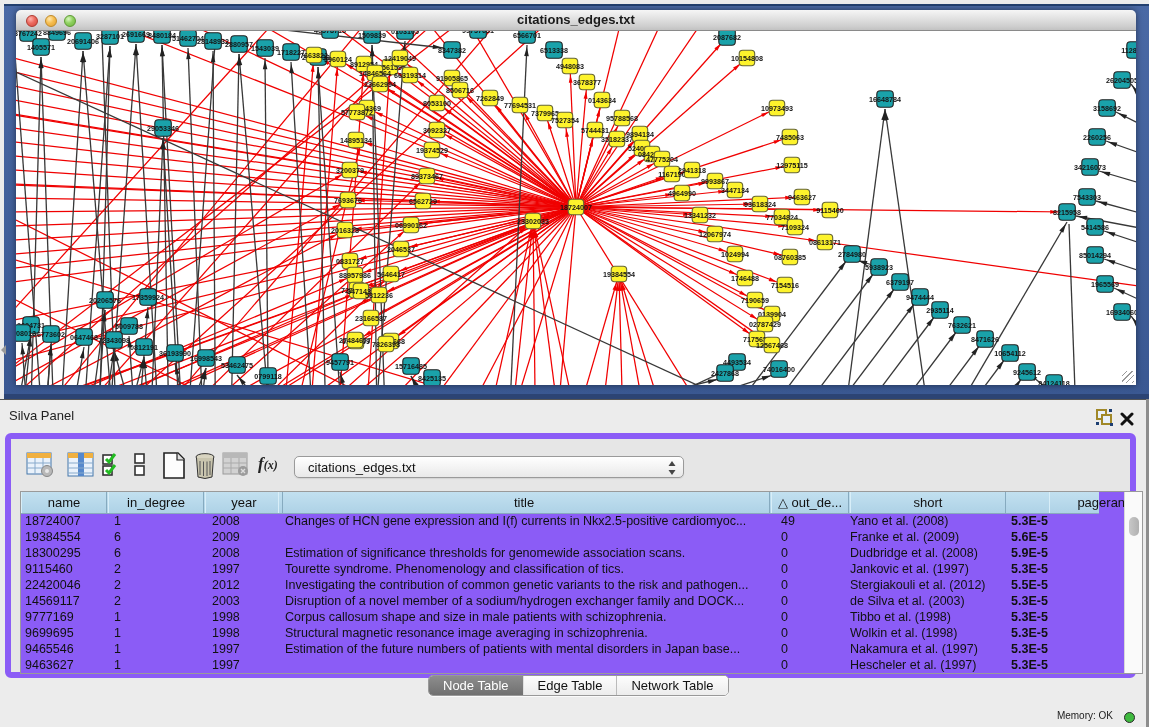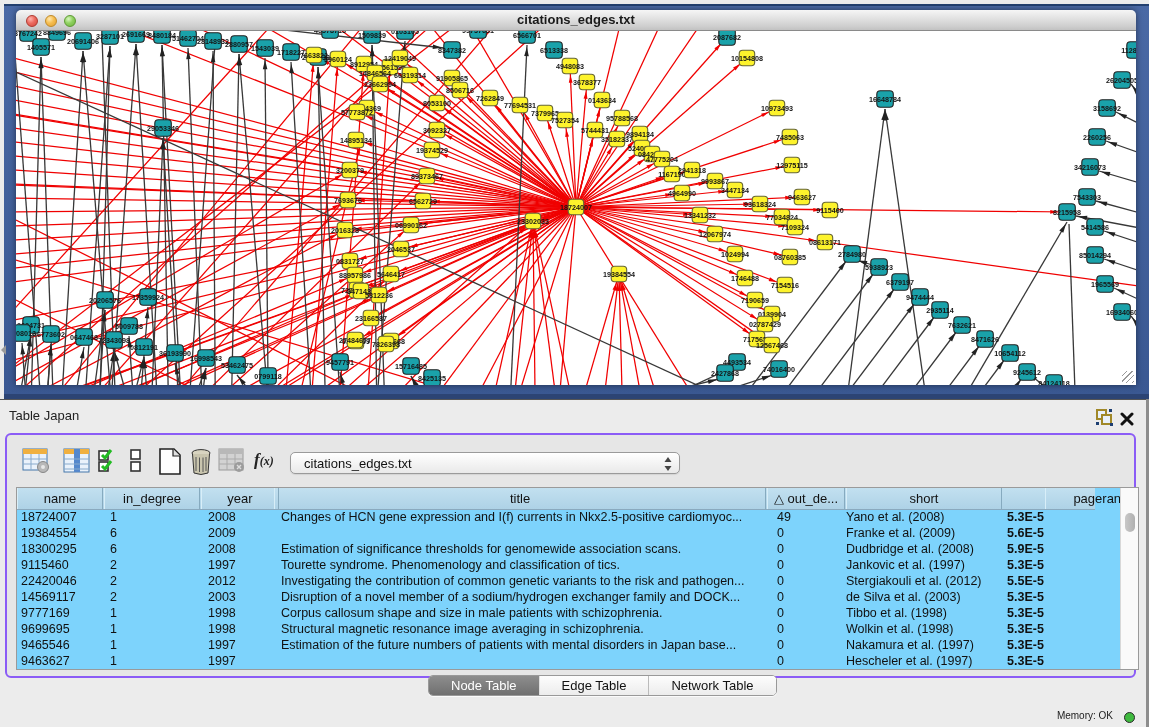--- a/index.html
+++ b/index.html
@@ -11,44 +11,44 @@
   background:linear-gradient(#f6f6f6,#cfcfcf 80%,#c2c2c2); border-bottom:1px solid #8a8a8a;
   text-align:center; font-size:13px; color:#1a1a1a; line-height:20px; font-weight:bold; }
 .tl { position:absolute; top:15px; width:12px; height:12px; border-radius:50%; }
 #canvas { position:absolute; left:0; top:21px; width:1120px; height:354px; background:#fff; overflow:hidden; }
 #grip { position:absolute; right:2px; bottom:2px; width:12px; height:12px;
   background:repeating-linear-gradient(135deg,transparent 0 3px,#999 3px 4px); }
 #tpanel { position:absolute; left:0; top:399px; width:1149px; height:328px; background:#ececec; border-top:1px solid #555; }
 #tphead { position:absolute; left:0; top:1px; width:1146px; height:30px; font-size:13px; color:#222; }
 #tphead span { position:absolute; left:9px; top:7px; }
 #inner { position:absolute; left:5px; top:33px; width:1131px; height:245px; background:#e6e6e6;
-  border:2px solid #8b5cf6; border-radius:6px; }
+  border:6px solid #8b5cf6; border-radius:6px; }
 .ticon { position:absolute; top:13px; }
 #combo { position:absolute; left:283px; top:17px; width:390px; height:22px; border:1px solid #9a9a9a; border-radius:5px;
   background:linear-gradient(#ffffff,#e9e9e9); font-size:13px; color:#111; line-height:21px; padding-left:13px;
   box-shadow:0 1px 1px rgba(0,0,0,.08); }
-#tablebox { position:absolute; left:9px; top:52px; width:1123px; height:183px; background:#7dd3fc; border:1px solid #9a9a9a; }
+#tablebox { position:absolute; left:9px; top:52px; width:1123px; height:183px; background:#8b5cf6; border:1px solid #9a9a9a; }
 #thead { position:absolute; left:0; top:0; width:1078px; height:22px; background:linear-gradient(#c2e0f0,#aed2e6); border-bottom:1px solid #8aa9be;
   font-size:13px; color:#111; }
 #thead span { position:absolute; top:0; height:21px; line-height:21px; text-align:center; border-right:1px solid #86aabf; border-left:1px solid #d8eef8; }
 #tbody { position:absolute; left:0; top:21px; width:1101px; }
 .tr { position:relative; height:16px; font-size:12.5px; color:#111; white-space:nowrap; }
 .tr span { position:absolute; top:0; line-height:16px; overflow:hidden; }
 .c1 { left:4px; width:84px; }
 .c2 { left:93px; width:94px; }
 .c3 { left:191px; width:78px; }
 .c4 { left:264px; width:490px; }
 .c5 { left:760px; width:75px; }
 .c6 { left:829px; width:157px; }
 .c7 { left:990px; width:100px;font-weight:bold; }
 #vscroll { position:absolute; right:0; top:0; width:18px; height:181px; background:#fafafa; border-left:1px solid #d8d8d8; }
 #vthumb { position:absolute; left:4px; top:25px; width:10px; height:19px; background:linear-gradient(90deg,#c8c8c8,#b0b0b0); border-radius:6px; }
 #tabs { position:absolute; left:428px; top:275px; height:21px; border:1px solid #999; border-radius:5px; overflow:hidden;
   font-size:13px; line-height:20px; background:#fff; box-shadow:0 1px 0 rgba(255,255,255,.8); display:flex; }
-#tabs div { padding:0 22px; color:#111; background:linear-gradient(#fdfdfd,#ececec); }
+#tabs div { padding:0 14px; color:#111; background:linear-gradient(#fdfdfd,#ececec); }
 #tabs .sel { background:linear-gradient(#8d8d8d,#707070); color:#fff; }
 #tabs .mid { border-left:1px solid #e0e0e0; border-right:1px solid #bbb; }
 #mem { position:absolute; right:36px; bottom:6px; font-size:10px; color:#222; }
 #memdot { position:absolute; right:14px; bottom:4px; width:11px; height:11px; border-radius:50%; background:#3fba3f; border:1.5px solid #2a2a2a; }
 #rstrip { position:absolute; right:0; top:399px; width:3px; height:328px; background:#8d8d8d; }
 </style></head>
 <body>
 <div id="desk"></div>
 <div id="win">
   <div id="titlebar">citations_edges.txt</div>
@@ -760,21 +760,21 @@
 <rect x="378.2" y="336.2" width="15.5" height="15.5" rx="3.5" fill="#fdf32c" stroke="#666633" stroke-width="1.1"></rect>
         <text x="386" y="346.6" font-size="7.2" font-weight="bold" font-family="Liberation Sans, sans-serif" fill="#151515" text-anchor="middle">7826398</text>
 <rect x="568.2" y="199.2" width="15.5" height="15.5" rx="3.5" fill="#fdf32c" stroke="#666633" stroke-width="1.1"></rect>
         <text x="576" y="209.6" font-size="7.2" font-weight="bold" font-family="Liberation Sans, sans-serif" fill="#151515" text-anchor="middle">18724007</text>
 </svg>
   <div id="grip"></div>
   </div>
 </div>
 <div id="tpanel">
   <div id="tphead">
-      <span>Table Japan</span>
+      <span>Silva Panel</span>
     <svg width="26" height="26" style="position:absolute;right:27px;top:5px" viewBox="0 0 26 26">
       <rect x="4" y="4" width="9" height="9" fill="#e8f0fa" stroke="#a08828" stroke-width="2"></rect>
       <rect x="9" y="9" width="9" height="9" fill="#e8f0fa" stroke="#a08828" stroke-width="2"></rect>
       <rect x="16" y="3" width="3" height="3" fill="#1e3f72"></rect>
         <rect x="3" y="16" width="3" height="3" fill="#1e3f72"></rect>
       <rect x="17" y="17" width="3" height="3" fill="#1e3f72"></rect>
     </svg>
     <svg width="14" height="14" style="position:absolute;right:12px;top:11px" viewBox="0 0 14 14">
       <path d="M2 2 L12 12 M12 2 L2 12" stroke="#111" stroke-width="3" stroke-linecap="round"></path>
     </svg>

